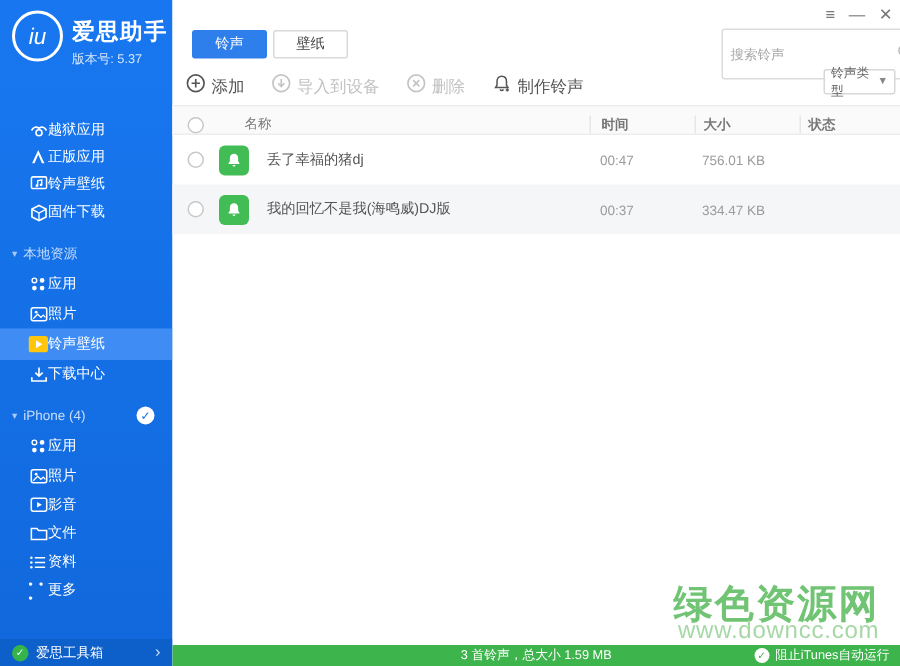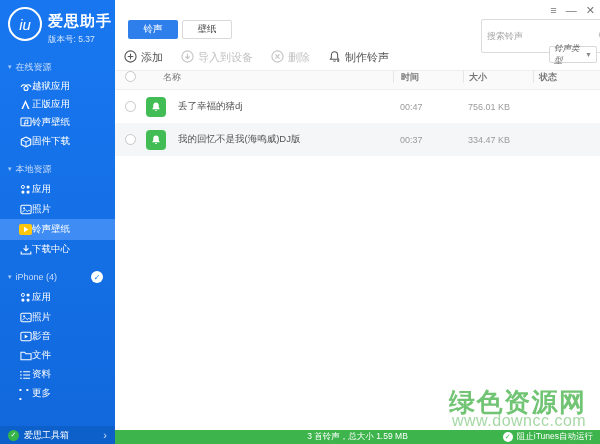--- a/index.html
+++ b/index.html
@@ -48,26 +48,26 @@
   .tab { width:50px; height:19px; font-size:9.5px; display:flex; align-items:center; justify-content:center;
          border-radius:2px; cursor:pointer; }
   .tab.active { background:#2E7FEB; color:#fff; }
   .tab.inactive { background:#fff; border:1px solid #D9D9D9; color:#444; }
 
   .toolbar { position:absolute; left:9px; top:48px; height:18px; display:flex; align-items:center; }
   .tbtn { display:flex; align-items:center; gap:4px; font-size:11px; margin-right:18px; cursor:pointer; }
   .tbtn.dark { color:#555; } .tbtn.disabled { color:#C2C2C2; }
   .filter { position:absolute; right:3px; top:46px; width:48px; height:17px; border:1px solid #D8D8D8;
             border-radius:2px; display:flex; align-items:center; justify-content:space-between;
-            padding:0 4px; font-size:8.5px; color:#666; background:#fff; cursor:pointer;font-style:italic; }
+            padding:0 4px; font-size:8.5px; color:#666; background:#fff; cursor:pointer; }
   .filter .arr { font-size:7px; color:#888; }
 
   
   .thead { position:absolute; left:0; top:70px; width:485px; height:20px; background:#FAFAFA;
-           border-top:1px solid #EDEDED; border-bottom:1px solid #EDEDED; display:flex; align-items:flex-start;
+           border-top:1px solid #EDEDED; border-bottom:1px solid #EDEDED; display:flex; align-items:flex-end;
            font-size:9px; color:#777; }
   .row { position:absolute; left:0; width:485px; height:33px; display:flex; align-items:center; }
   .row.alt { background:#F5F6F8; }
   .c-check { width:30px; display:flex; justify-content:center; }
   .c-name  { width:248px; display:flex; align-items:center; }
   .c-time  { width:70px; padding-left:7px; }
   .c-size  { width:70px; padding-left:5px; }
   .c-status{ flex:1; padding-left:5px; }
   .thead .c-name { padding-left:18px; }
   .thead .c-time,.thead .c-size,.thead .c-status { border-left:1px solid #E6E6E6; height:12px; display:flex; align-items:center;font-weight:bold; }
@@ -95,24 +95,20 @@
 
   <div class="sidebar">
     <div class="logo-row">
       <div class="logo-circle">iu</div>
       <div class="logo-txt">
         <div class="app-title">爱思助手</div>
         <div class="app-version">版本号: 5.37</div>
       </div>
     </div>
 
-    <div class="side-header" style="top:59px">
-      <span class="tri">▾</span>
-      <span>在线资源</span>
-    </div>
     <div class="side-item" style="top:77px">
       <span class="si">
           <svg width="12" height="12" viewBox="0 0 12 12">
             <path d="M1 6 Q3 2.5 6 4.5 Q9 2.5 11 6" fill="none" stroke="#fff" stroke-width="1.1"></path>
             <circle cx="6" cy="7.5" r="2" fill="none" stroke="#fff" stroke-width="1.1"></circle>
           </svg>
         </span>
       <span>越狱应用</span>
     </div>
     <div class="side-item" style="top:95px">

